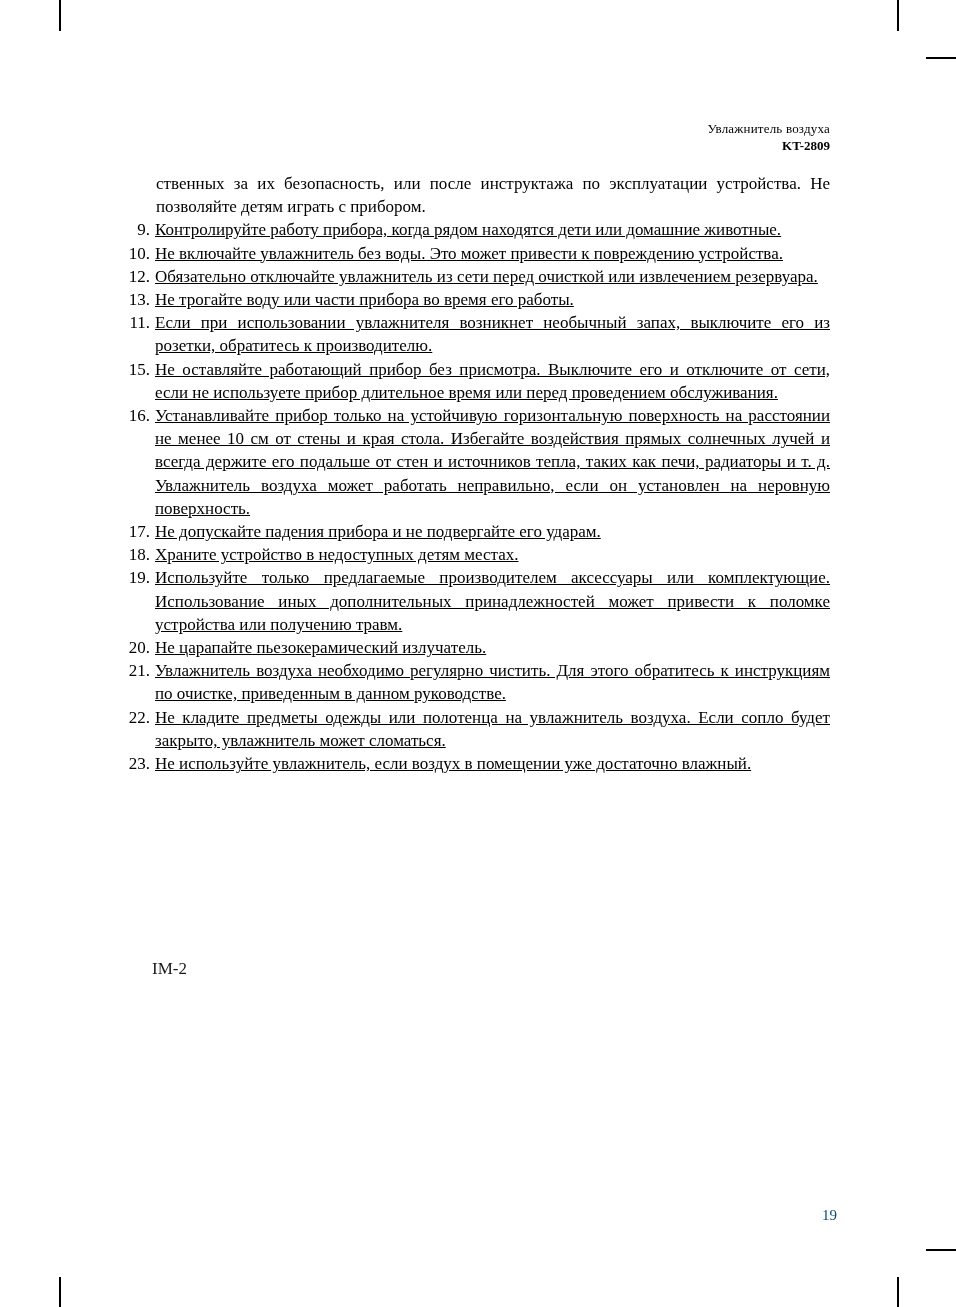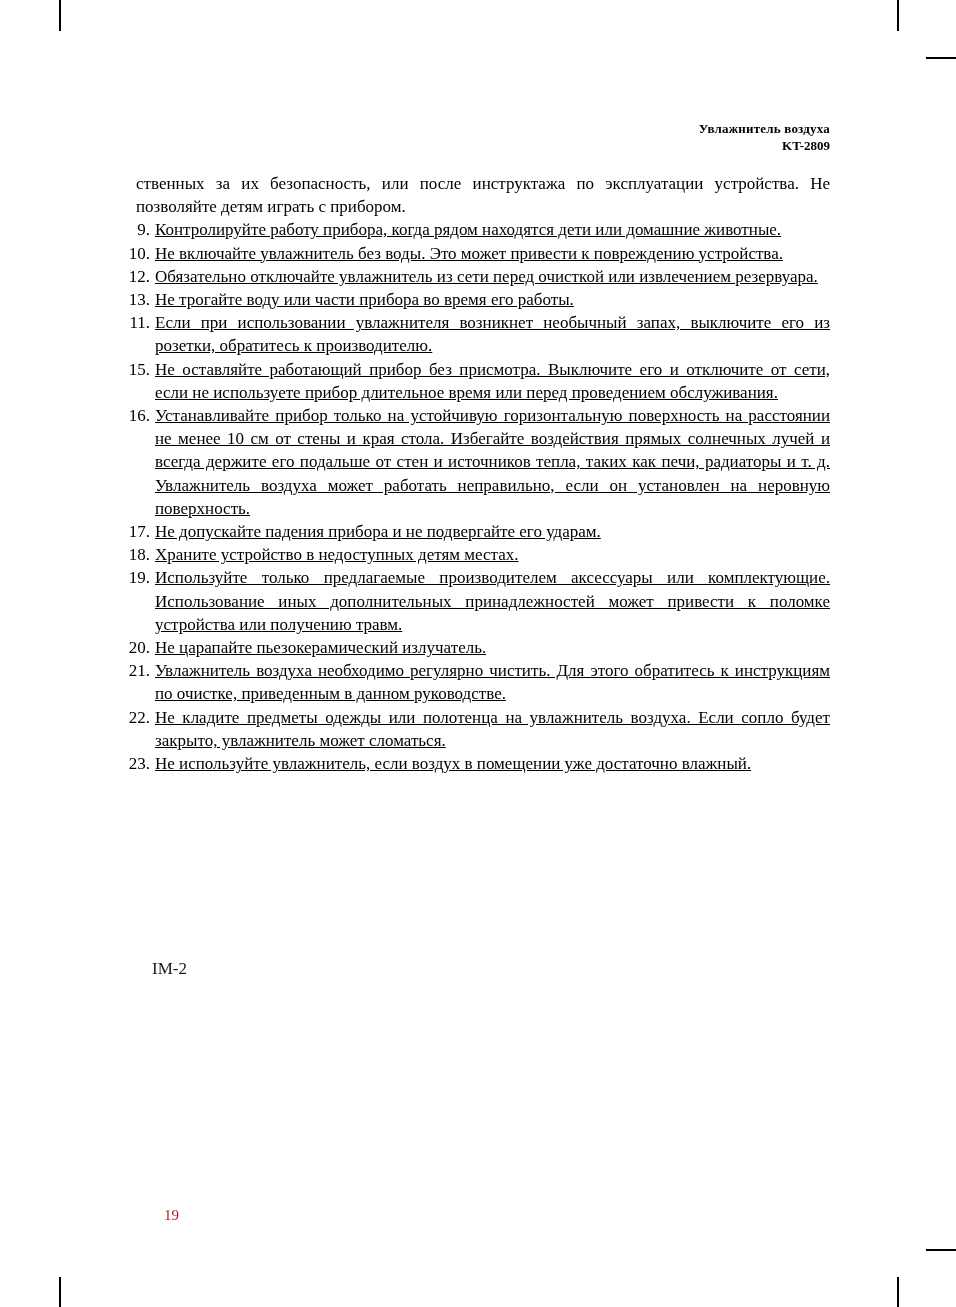--- a/index.html
+++ b/index.html
@@ -37,21 +37,21 @@
   
   .header {
     position: absolute;
     left: 150px;
     top: 120px;
     width: 680px;
     text-align: right;
   }
   .header-title {
     font-size: 13px;
-    font-weight: bold;
+    font-weight: normal;
     letter-spacing: 0.2px;
     line-height: 17px;
   }
   .header-model {
     font-size: 13px;
     font-weight: bold;
     line-height: 17px;
   }
 
   
@@ -60,21 +60,21 @@
     left: 124px;
     top: 172px;
     width: 706px;
   }
 
   .para-cont {
     font-size: 17px;
     line-height: 23.2px;
     text-align: justify;
     text-justify: inter-word;
-    margin: 0 0 0 12px;
+    margin: 0 0 0 32px;
     hyphens: manual;
   }
 
   ol.rules {
     list-style: none;
     margin: 0;
     padding: 0;
   }
   ol.rules > li {
     position: relative;
@@ -107,25 +107,26 @@
     left: 152px;
     top: 957px;
     font-size: 17px;
     line-height: 23px;
     color: #1a1a1a;
   }
 
   
   .page-number {
     position: absolute;
-    left: 164px;
+    left: 157px;
     top: 1207px;
     width: 680px;
+    text-align: right;
     font-size: 15px;
-    color: #b91c1c;
+    color: #0c4a6e;
   }
 </style>
 </head>
 <body>
 
 <div class="page">
 
   <div class="crop-mark crop-v mark-tl-v"></div>
   <div class="crop-mark crop-v mark-tr-v"></div>
   <div class="crop-mark crop-h mark-tr-h"></div>

